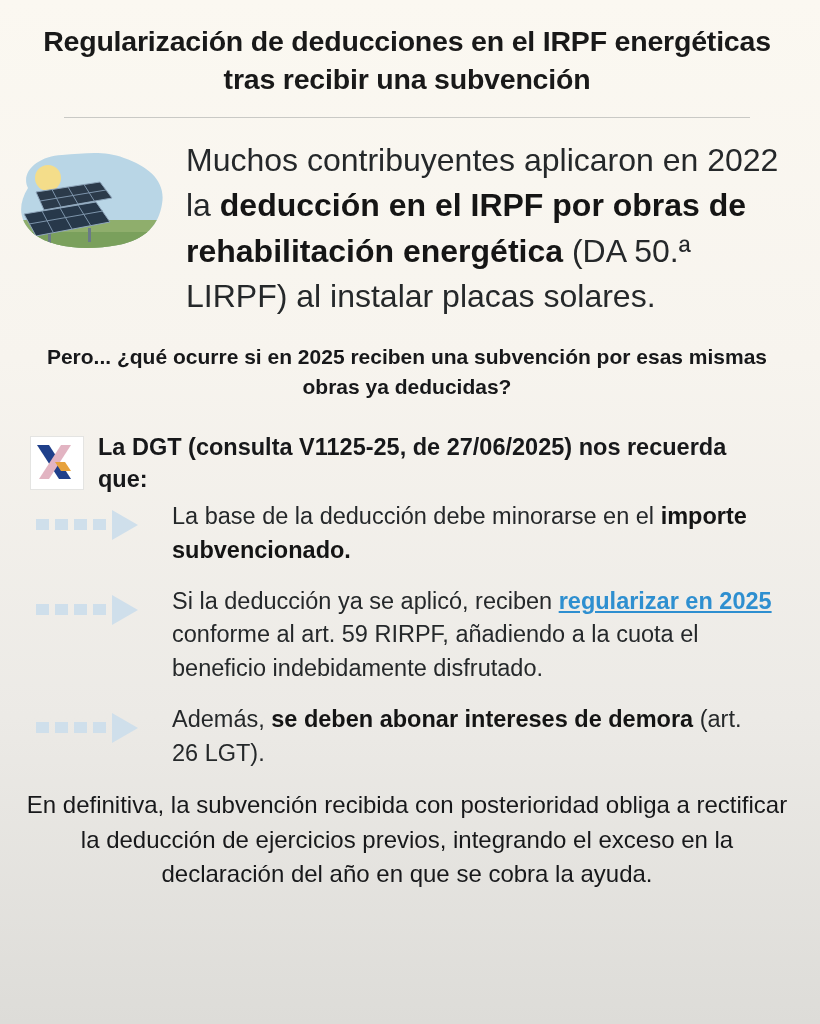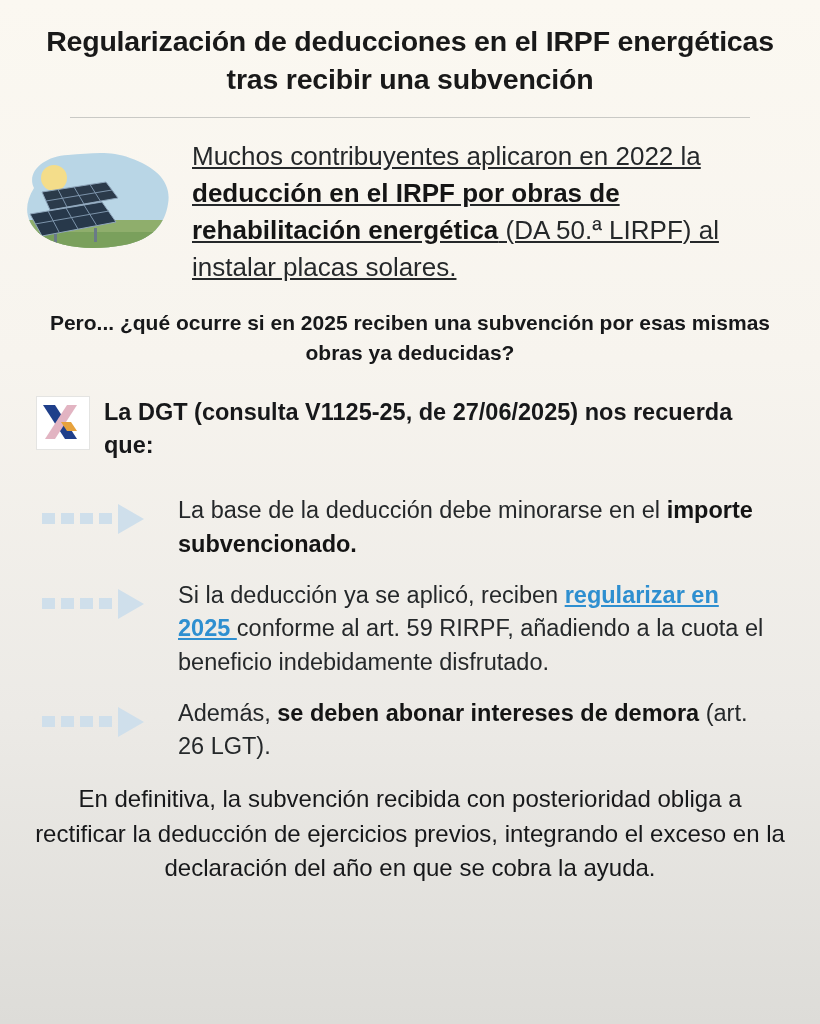--- a/index.html
+++ b/index.html
@@ -12,21 +12,21 @@
     font-family: "Liberation Sans", sans-serif;
     background: linear-gradient(180deg, #fbf8f1 0%, #f7f4ee 35%, #eceae6 70%, #dddcd8 100%);
     color: #1d1d1b;
     overflow: hidden;
   }
   .page {
     position: relative;
     width: 820px;
     height: 1024px;
     box-sizing: border-box;
-    padding: 22px 18px 10px 18px;
+    padding: 22px 18px 10px 12px;
   }
   .title {
     font-size: 28.5px;
     font-weight: bold;
     line-height: 1.35;
     text-align: center;
     letter-spacing: -0.2px;
     color: #191919;
     margin: 0 2px;
   }
@@ -45,41 +45,40 @@
   }
   .solar-img {
     flex: 0 0 auto;
     width: 160px;
     height: 120px;
     position: relative;
     margin-top: 14px;
   }
   .intro-text {
     flex: 1 1 auto;
-    font-size: 26px;
+    font-size: 32px;
     line-height: 1.42;
     color: #25282a;
     padding-top: 4px;
-    text-decoration: underline;
   }
   .intro-text b { font-weight: bold; color: #151515; }
 
   .question {
     text-align: center;
     font-size: 21px;
     font-weight: bold;
     line-height: 1.45;
     margin: 22px 14px 0 14px;
     color: #17181a;
   }
 
   
   .dgt {
     display: flex;
-    align-items: flex-start;
+    align-items: center;
     gap: 14px;
     margin: 26px 40px 0 18px;
   }
   .aeat-logo {
     flex: 0 0 auto;
     width: 52px;
     height: 52px;
     background: #ffffff;
     border: 1px solid #e4e4e2;
     position: relative;
@@ -90,21 +89,21 @@
     flex: 1 1 auto;
     font-size: 23.5px;
     font-weight: bold;
     line-height: 1.4;
     color: #17181a;
     padding-top: 2px;
   }
 
   
   .bullets {
-    margin: 32px 30px 0 22px;
+    margin: 4px 30px 0 22px;
   }
   .bullet {
     display: flex;
     align-items: flex-start;
     gap: 12px;
     margin-bottom: 18px;
   }
   .arrow {
     flex: 0 0 auto;
     width: 126px;

